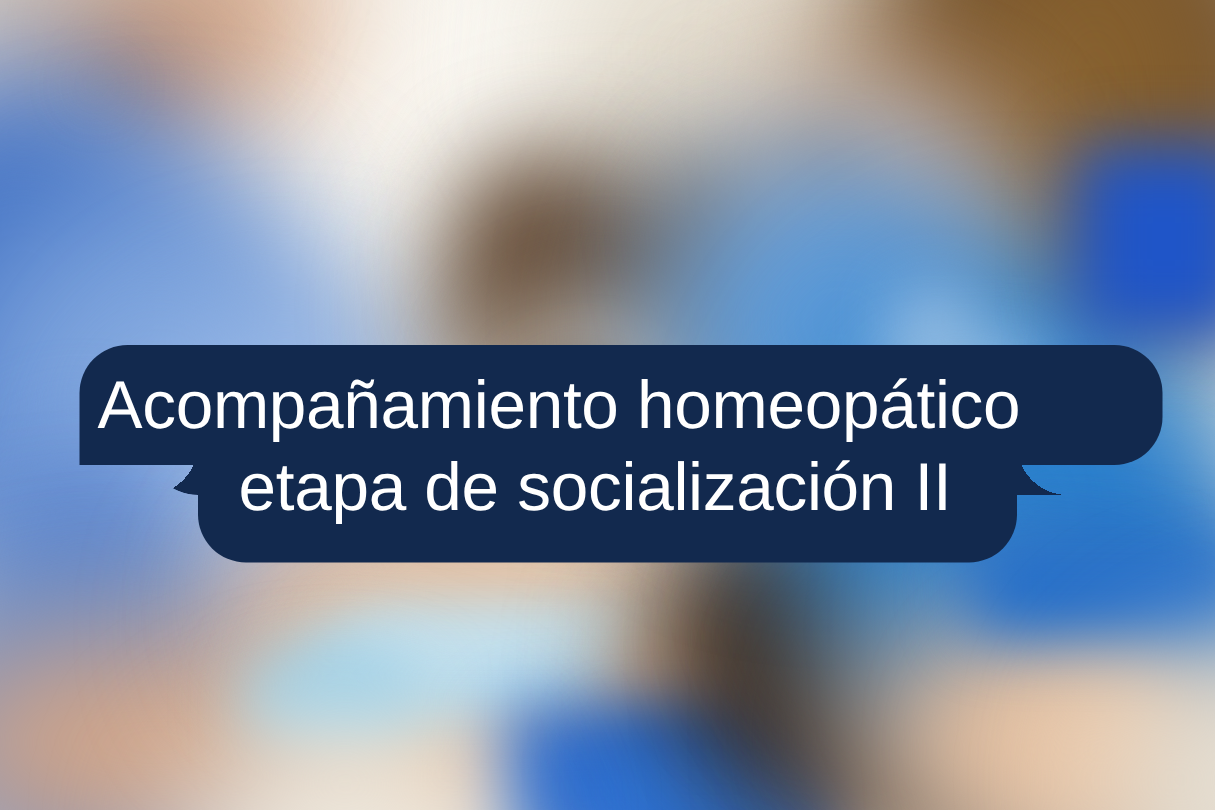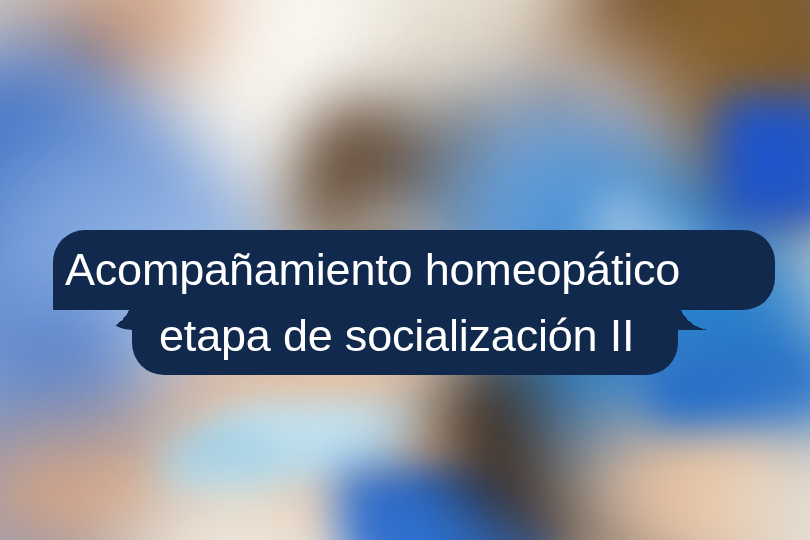--- a/index.html
+++ b/index.html
@@ -98,21 +98,21 @@
   }
   .line1 {
     position: absolute;
     left: 65px;
     top: 237px;
     white-space: nowrap;
   }
   .line2 {
     position: absolute;
     left: 159px;
-    top: 303px;
+    top: 292px;
     white-space: nowrap;
   }
 </style>
 </head>
 <body>
 
 <div id="stage">
 
   <div class="photo">
     <div class="bg-wall"></div>

